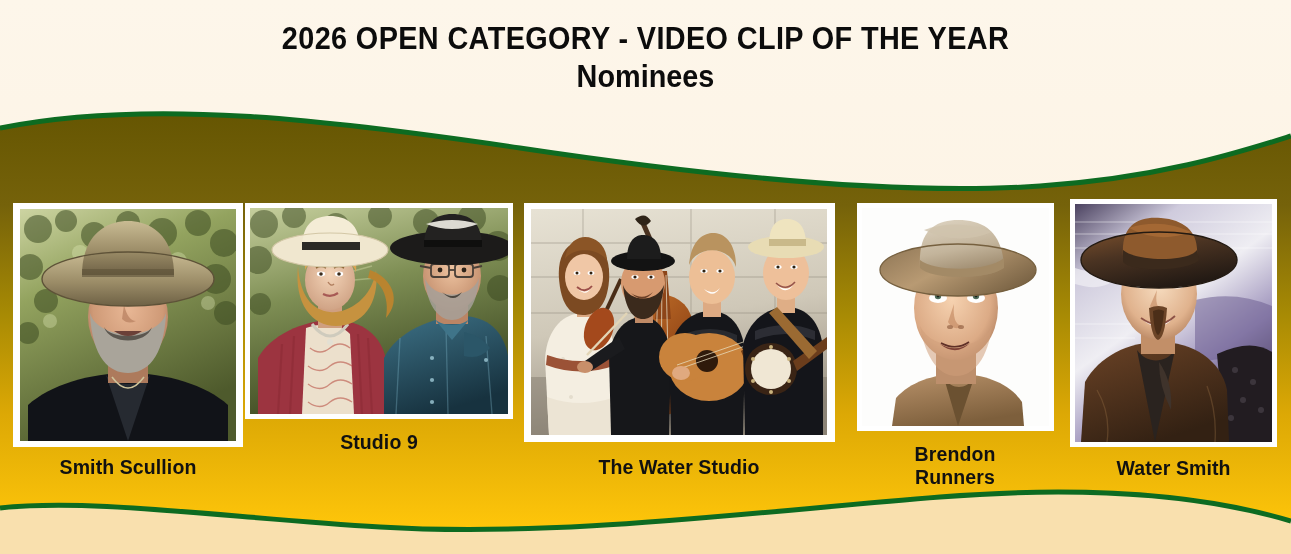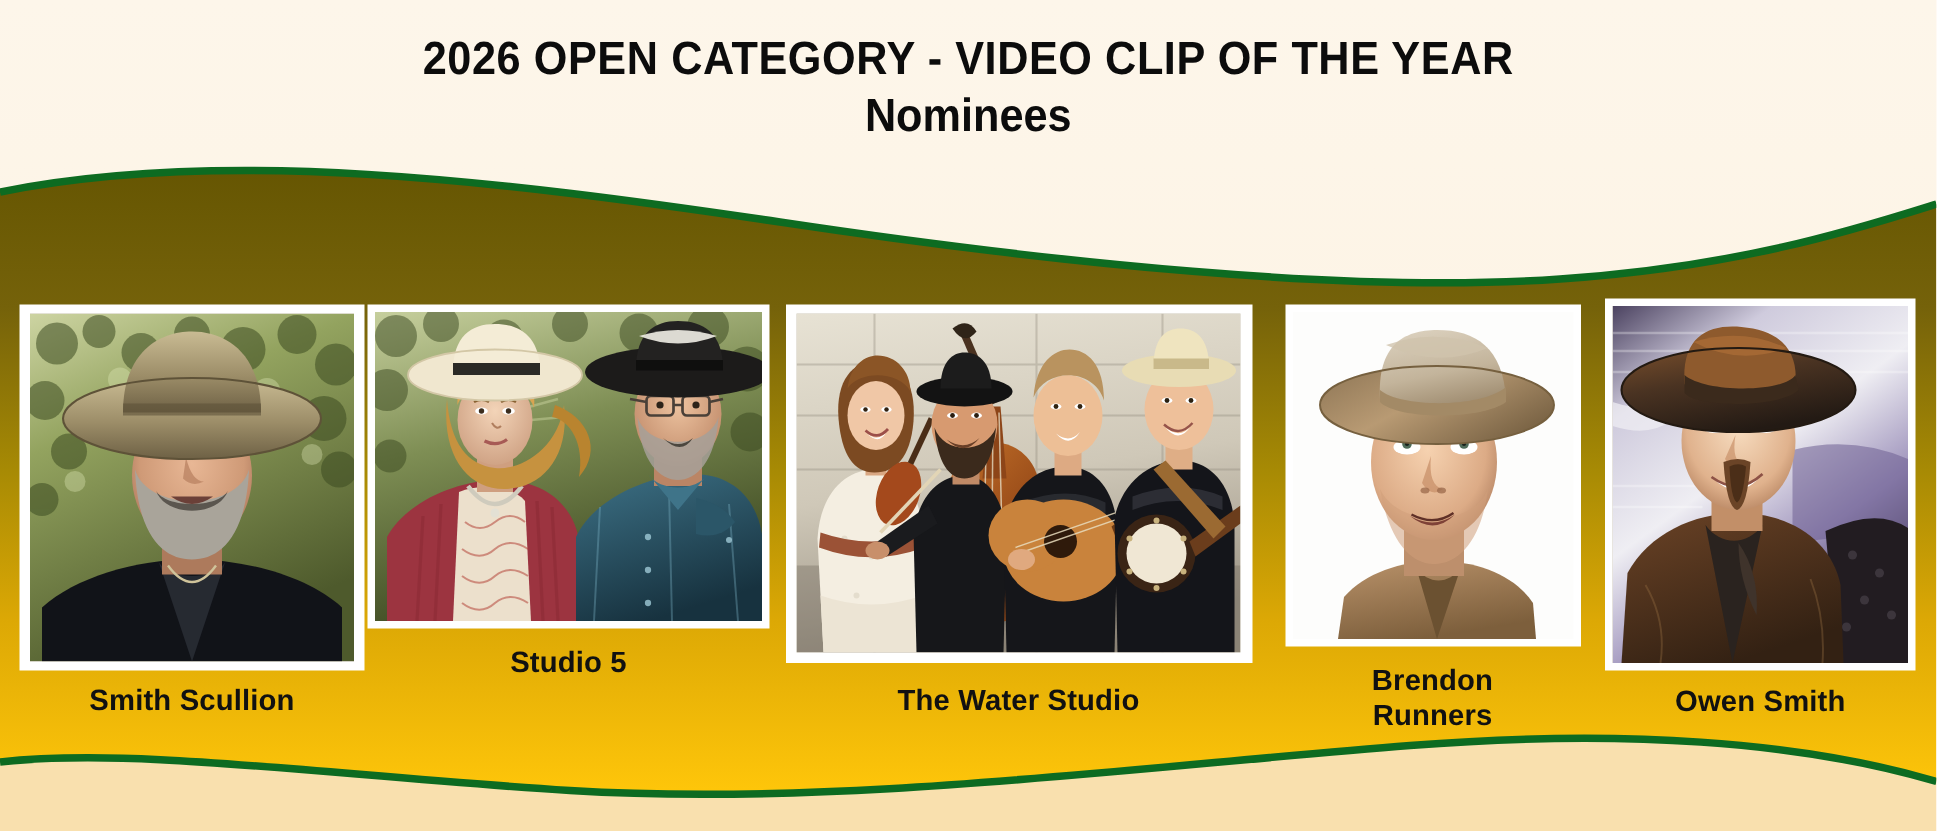--- a/index.html
+++ b/index.html
@@ -324,21 +324,21 @@
           <circle cx="214" cy="62" r="2.4" fill="#2d2319"></circle>
 
           <ellipse cx="202" cy="40" rx="62" ry="17" fill="#1c1b1a"></ellipse>
           <path d="M174,38 C174,14 186,6 202,6 C219,6 232,14 232,38 Z" fill="#232221"></path>
           <path d="M176,16 q26,-8 52,0 q-26,10 -52,0 z" fill="#f1eee6" opacity="0.9"></path>
           <path d="M174,32 h58 v7 h-58 z" fill="#0f0f0e"></path>
         </svg>
       </div>
     </div>
 
-    <div class="nominee-name" style="left:0px; top:228px; width:268px;">Studio 5</div>
+    <div class="nominee-name" style="left:0px; top:228px; width:268px;">Studio 9</div>
   </div>
 
   <div class="nominee" style="left:524px; top:203px; width:312px; height:290px;">
 
     <div class="photo-frame" style="left:0; top:0; width:311px; height:239px;">
       <div class="photo" style="left:7px; top:6px; width:296px; height:226px;">
         <svg class="art" viewBox="0 0 296 226" preserveAspectRatio="none">
           <defs>
             <linearGradient id="wrbg" x1="0" y1="0" x2="0.2" y2="1">
               <stop offset="0%" stop-color="#e7e2d4"></stop>
@@ -630,21 +630,21 @@
           <ellipse cx="84" cy="56" rx="78" ry="28" fill="url(#oshat)"></ellipse>
           <path d="M48,52 C46,20 64,12 86,14 C110,16 124,28 122,52
                    C112,66 58,66 48,52 Z" fill="#8e5a2d"></path>
           <path d="M54,24 q32,-10 62,4 q-32,12 -62,-4 z" fill="#a86b36" opacity="0.85"></path>
           <path d="M48,46 C62,58 114,58 122,46 L124,56 C112,68 56,68 48,58 Z" fill="#3b2a1c"></path>
           <ellipse cx="84" cy="56" rx="78" ry="28" fill="none" stroke="#231a12" stroke-width="1.4"></ellipse>
         </svg>
       </div>
     </div>
 
-    <div class="nominee-name" style="left:0px; top:258px; width:207px;">Owen Smith</div>
+    <div class="nominee-name" style="left:0px; top:258px; width:207px;">Water Smith</div>
   </div>
 
   <div id="title-block">
     <span id="title-line1">2026 OPEN CATEGORY - VIDEO CLIP OF THE YEAR</span>
     <span id="title-line2">Nominees</span>
   </div>
 
 </div>
 
 </body></html>

